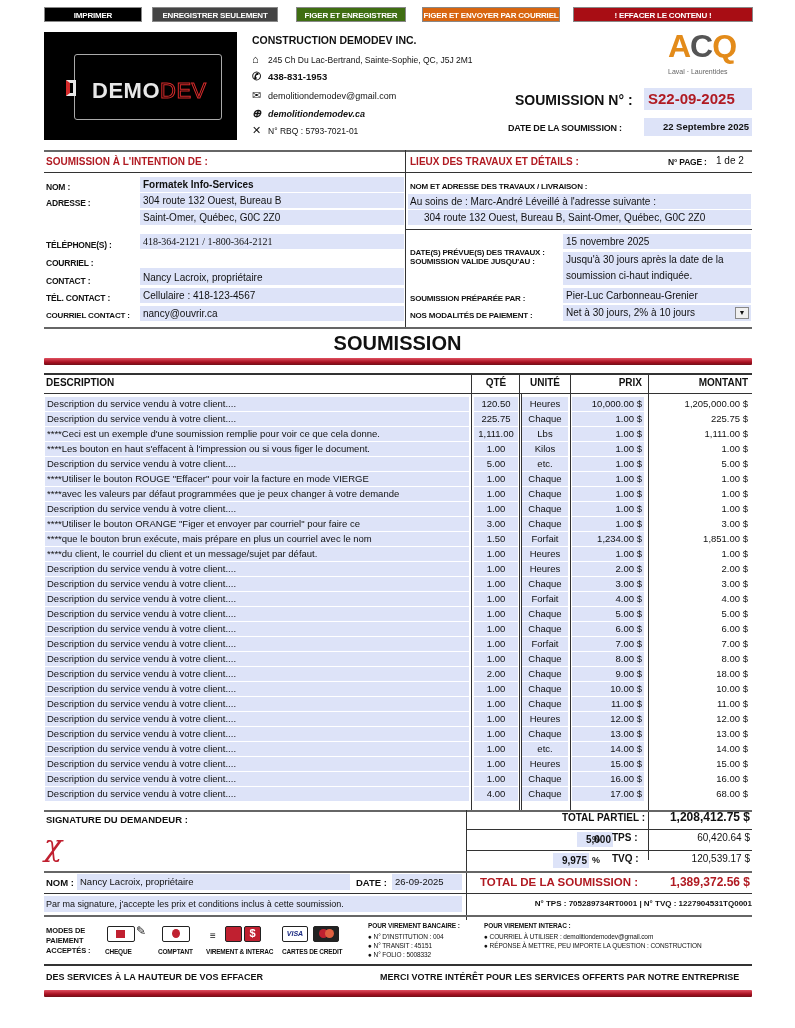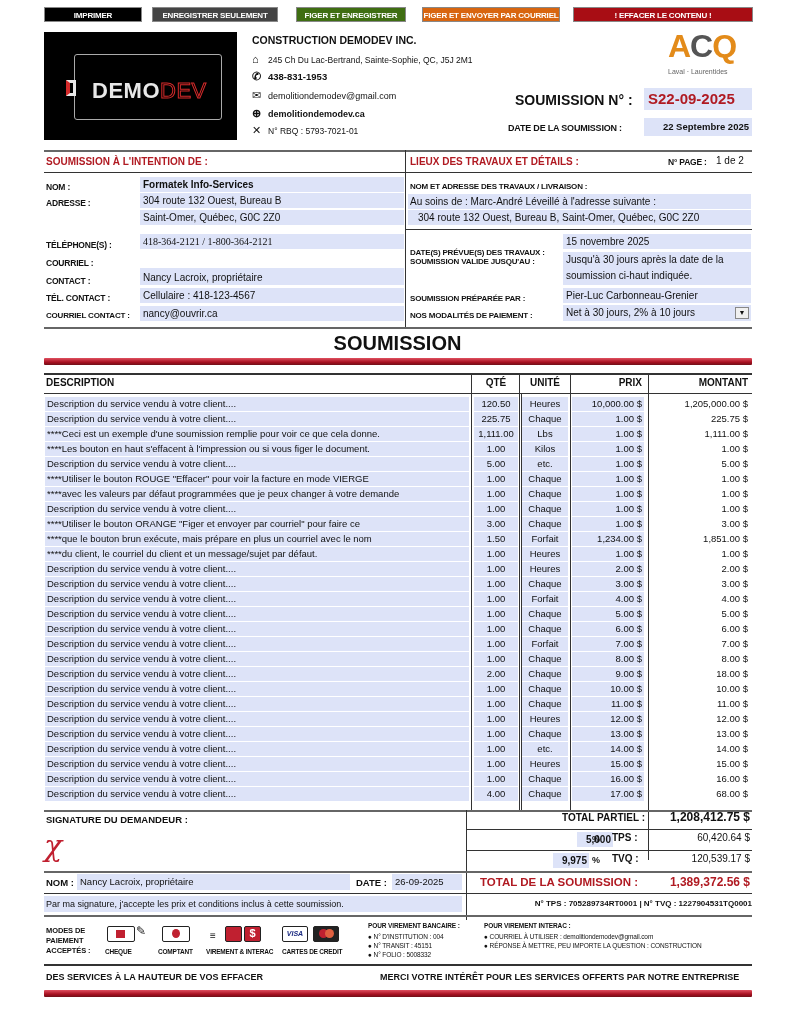--- a/index.html
+++ b/index.html
@@ -52,21 +52,21 @@
 <div class="logo">
   <div class="frame"></div>
   <div class="mark"></div>
   <div class="txt"><span>DEMO</span><span class="dev">DEV</span></div>
 </div>
 
 <div class="cinfo" style="top:34px;font-weight:bold;font-size:10.5px;">CONSTRUCTION DEMODEV INC.</div>
 <div class="cinfo" style="top:53px;font-size:8.5px;"><span class="ico">⌂</span><span>245 Ch Du Lac-Bertrand, Sainte-Sophie, QC, J5J 2M1</span></div>
 <div class="cinfo" style="top:70px;font-weight:bold;"><span class="ico">✆</span><span>438-831-1953</span></div>
 <div class="cinfo" style="top:89px;font-size:9px;"><span class="ico">✉</span><span>demolitiondemodev@gmail.com</span></div>
-<div class="cinfo" style="top:107px;font-weight:bold;font-size:9px;"><span class="ico">⊕</span><span>demolitiondemodev.ca</span></div>
+<div class="cinfo" style="top:107px;font-weight:bold;font-size:9px;font-style:italic;"><span class="ico">⊕</span><span>demolitiondemodev.ca</span></div>
 <div class="cinfo" style="top:124px;font-size:8.5px;"><span class="ico">✕</span><span>N° RBQ : 5793-7021-01</span></div>
 
 <div class="abs" style="left:668px;top:28px;font-size:32px;font-weight:bold;letter-spacing:-1px;">
   <span style="color:#e38b1a;">A</span><span style="color:#555;">C</span><span style="color:#e38b1a;">Q</span>
 </div>
 <div class="abs" style="left:668px;top:68px;font-size:7px;color:#666;">Laval · Laurentides</div>
 
 <div class="abs" style="left:515px;top:92px;font-size:14px;font-weight:bold;">SOUMISSION N° :</div>
 <div class="abs fill red" style="left:644px;top:88px;width:108px;height:22px;font-size:15px;font-weight:bold;padding-left:4px;line-height:22px;">S22-09-2025</div>
 <div class="abs lbl" style="left:508px;top:123px;font-size:9px;">DATE DE LA SOUMISSION :</div>
@@ -96,21 +96,21 @@
 <div class="abs lbl" style="left:46px;top:311px;font-size:8px;">COURRIEL CONTACT :</div>
 <div class="abs fill" style="left:140px;top:306px;width:264px;height:15px;font-size:10px;padding-left:3px;line-height:15px;">nancy@ouvrir.ca</div>
 
 <div class="abs red" style="left:410px;top:156px;font-size:10px;font-weight:bold;">LIEUX DES TRAVAUX ET DÉTAILS :</div>
 <div class="abs lbl" style="left:668px;top:157px;">N° PAGE :</div>
 <div class="abs" style="left:716px;top:155px;font-size:10px;">1 de 2</div>
 <div class="hline" style="left:405px;top:172px;width:347px;"></div>
 
 <div class="abs lbl" style="left:410px;top:182px;font-size:8px;">NOM ET ADRESSE DES TRAVAUX / LIVRAISON :</div>
 <div class="abs fill" style="left:408px;top:194px;width:343px;height:15px;font-size:10px;padding-left:2px;line-height:15px;">Au soins de : Marc-André Léveillé à l'adresse suivante :</div>
-<div class="abs fill" style="left:408px;top:210px;width:343px;height:15px;font-size:10px;padding-left:10px;line-height:15px;">304 route 132 Ouest, Bureau B, Saint-Omer, Québec, G0C 2Z0</div>
+<div class="abs fill" style="left:408px;top:210px;width:343px;height:15px;font-size:10px;padding-left:16px;line-height:15px;">304 route 132 Ouest, Bureau B, Saint-Omer, Québec, G0C 2Z0</div>
 <div class="hline" style="left:405px;top:229px;width:347px;"></div>
 
 <div class="abs lbl" style="left:410px;top:248px;font-size:8px;">DATE(S) PRÉVUE(S) DES TRAVAUX :</div>
 <div class="abs fill" style="left:563px;top:234px;width:188px;height:15px;font-size:10px;padding-left:3px;line-height:15px;">15 novembre 2025</div>
 <div class="abs lbl" style="left:410px;top:257px;font-size:8px;">SOUMISSION VALIDE JUSQU'AU :</div>
 <div class="abs fill" style="left:563px;top:252px;width:188px;height:33px;font-size:10px;padding-left:3px;line-height:16px;">
   <div>Jusqu'à 30 jours après la date de la</div>
   <div>soumission ci-haut indiquée.</div>
 </div>
 <div class="abs lbl" style="left:410px;top:294px;font-size:8px;">SOUMISSION PRÉPARÉE PAR :</div>

